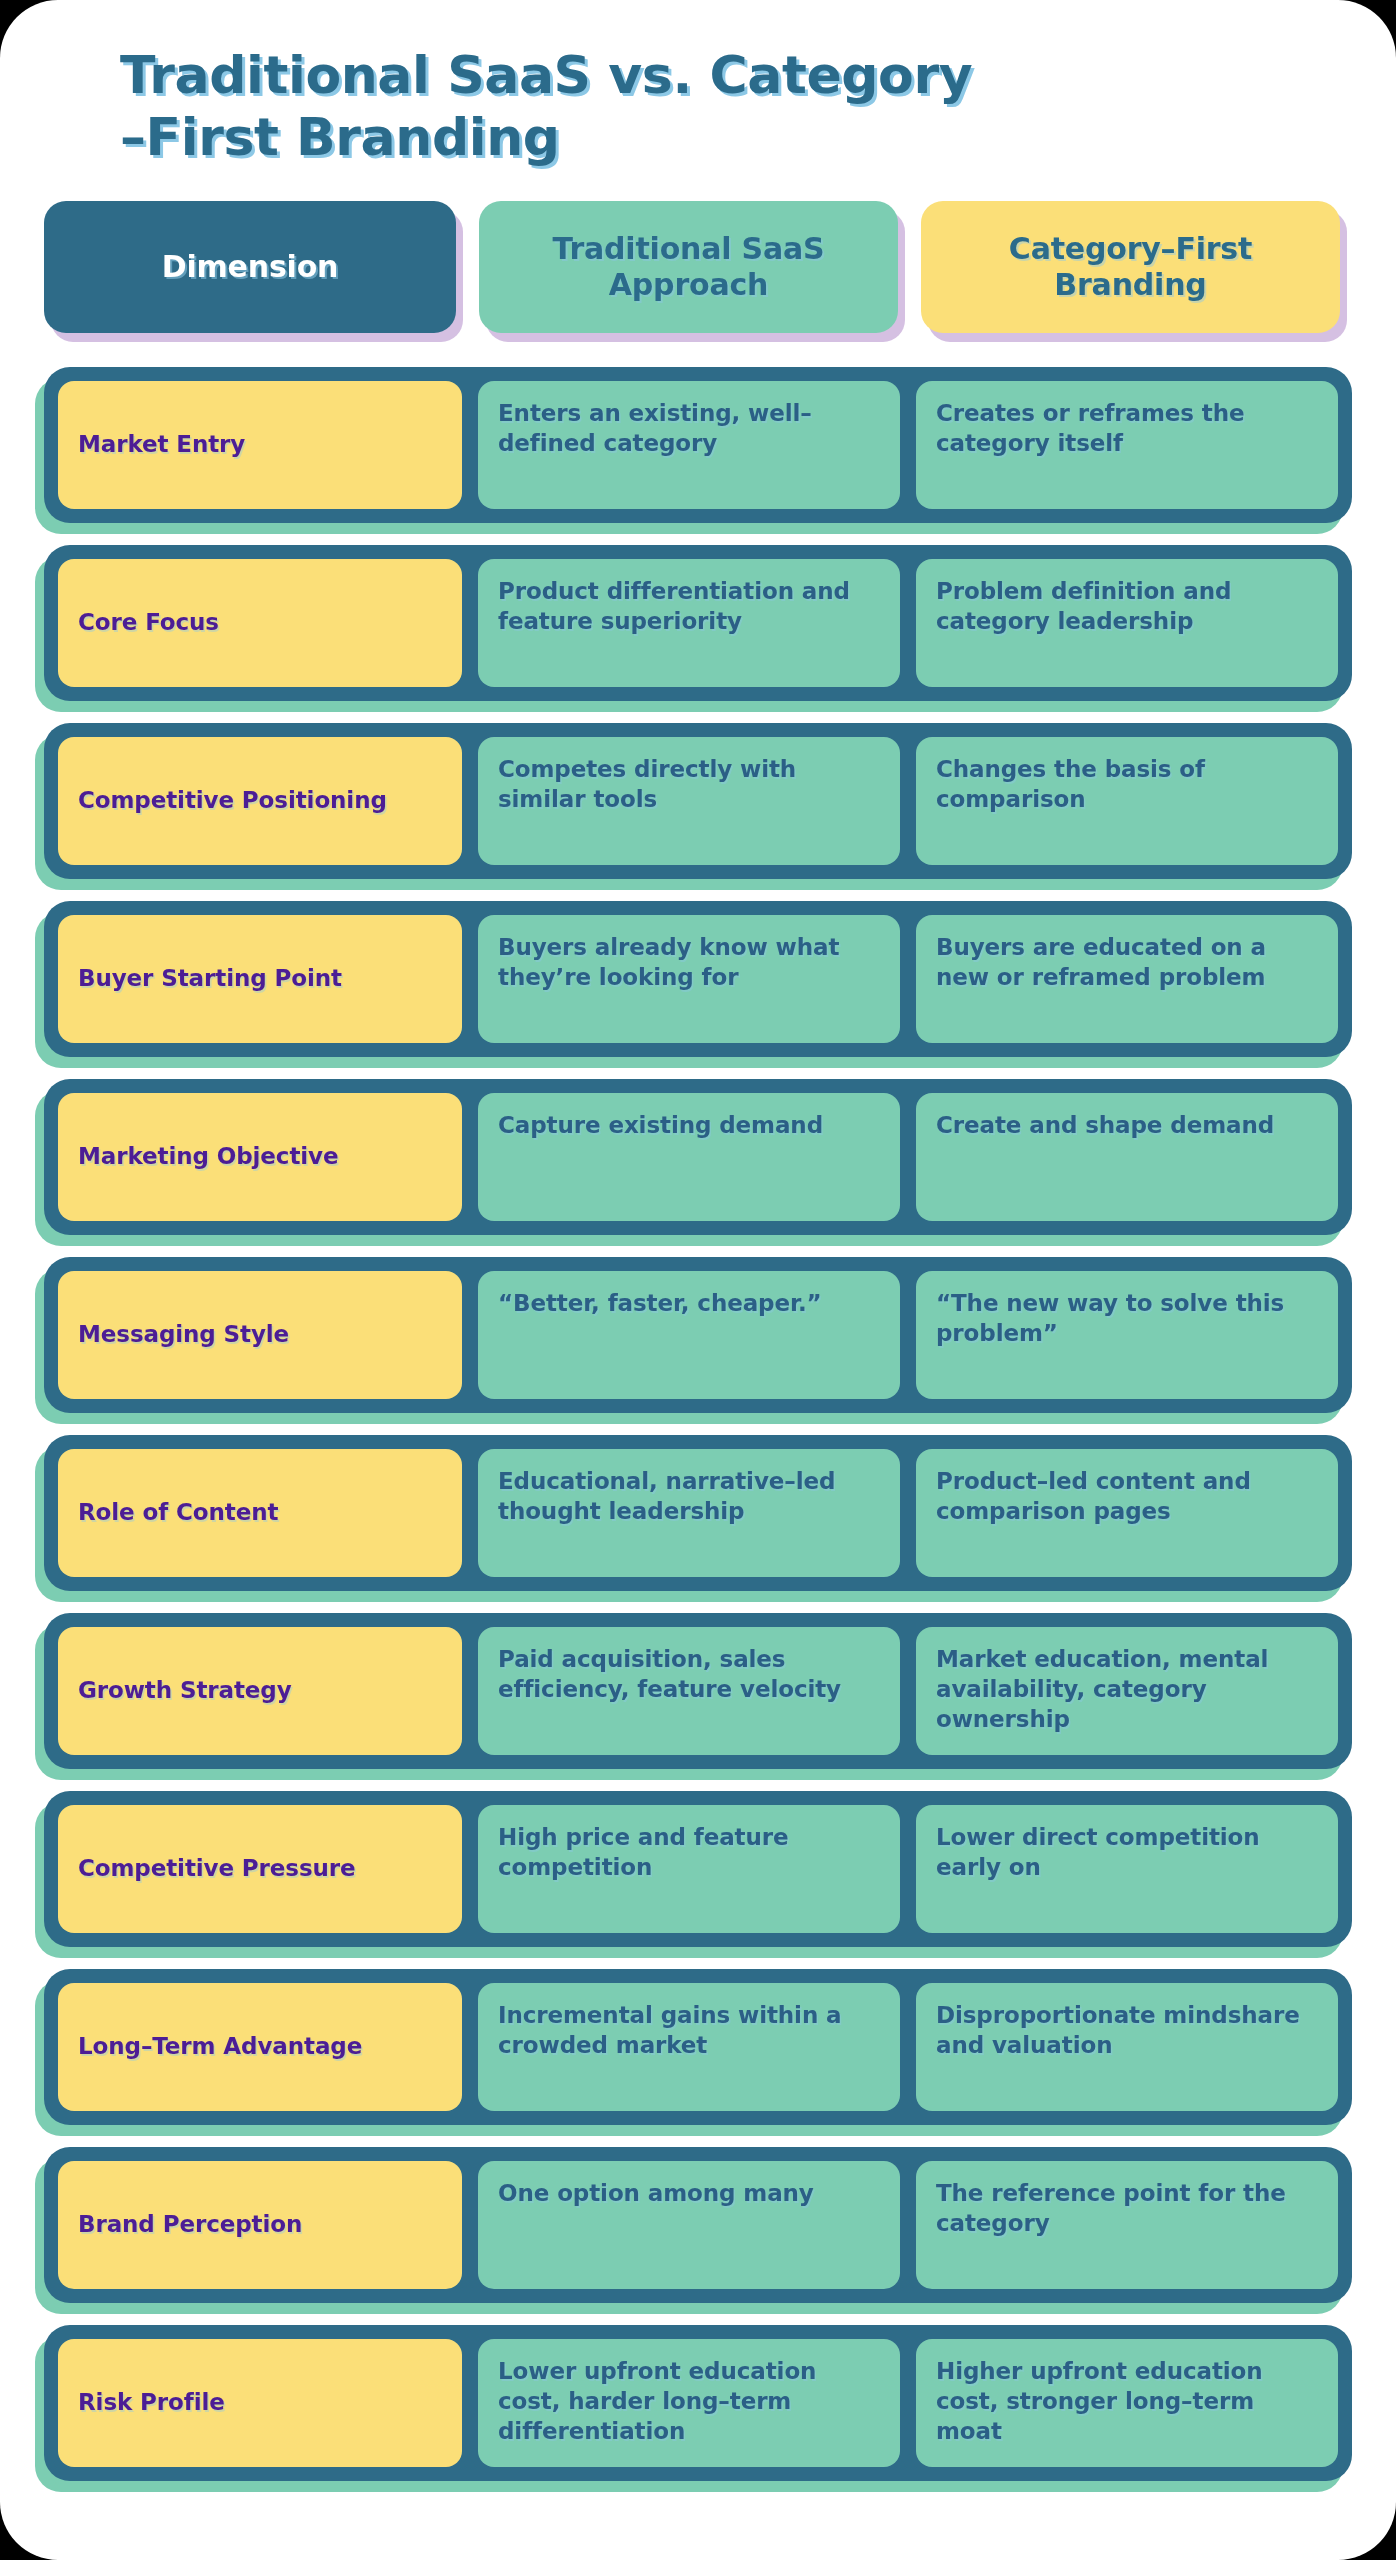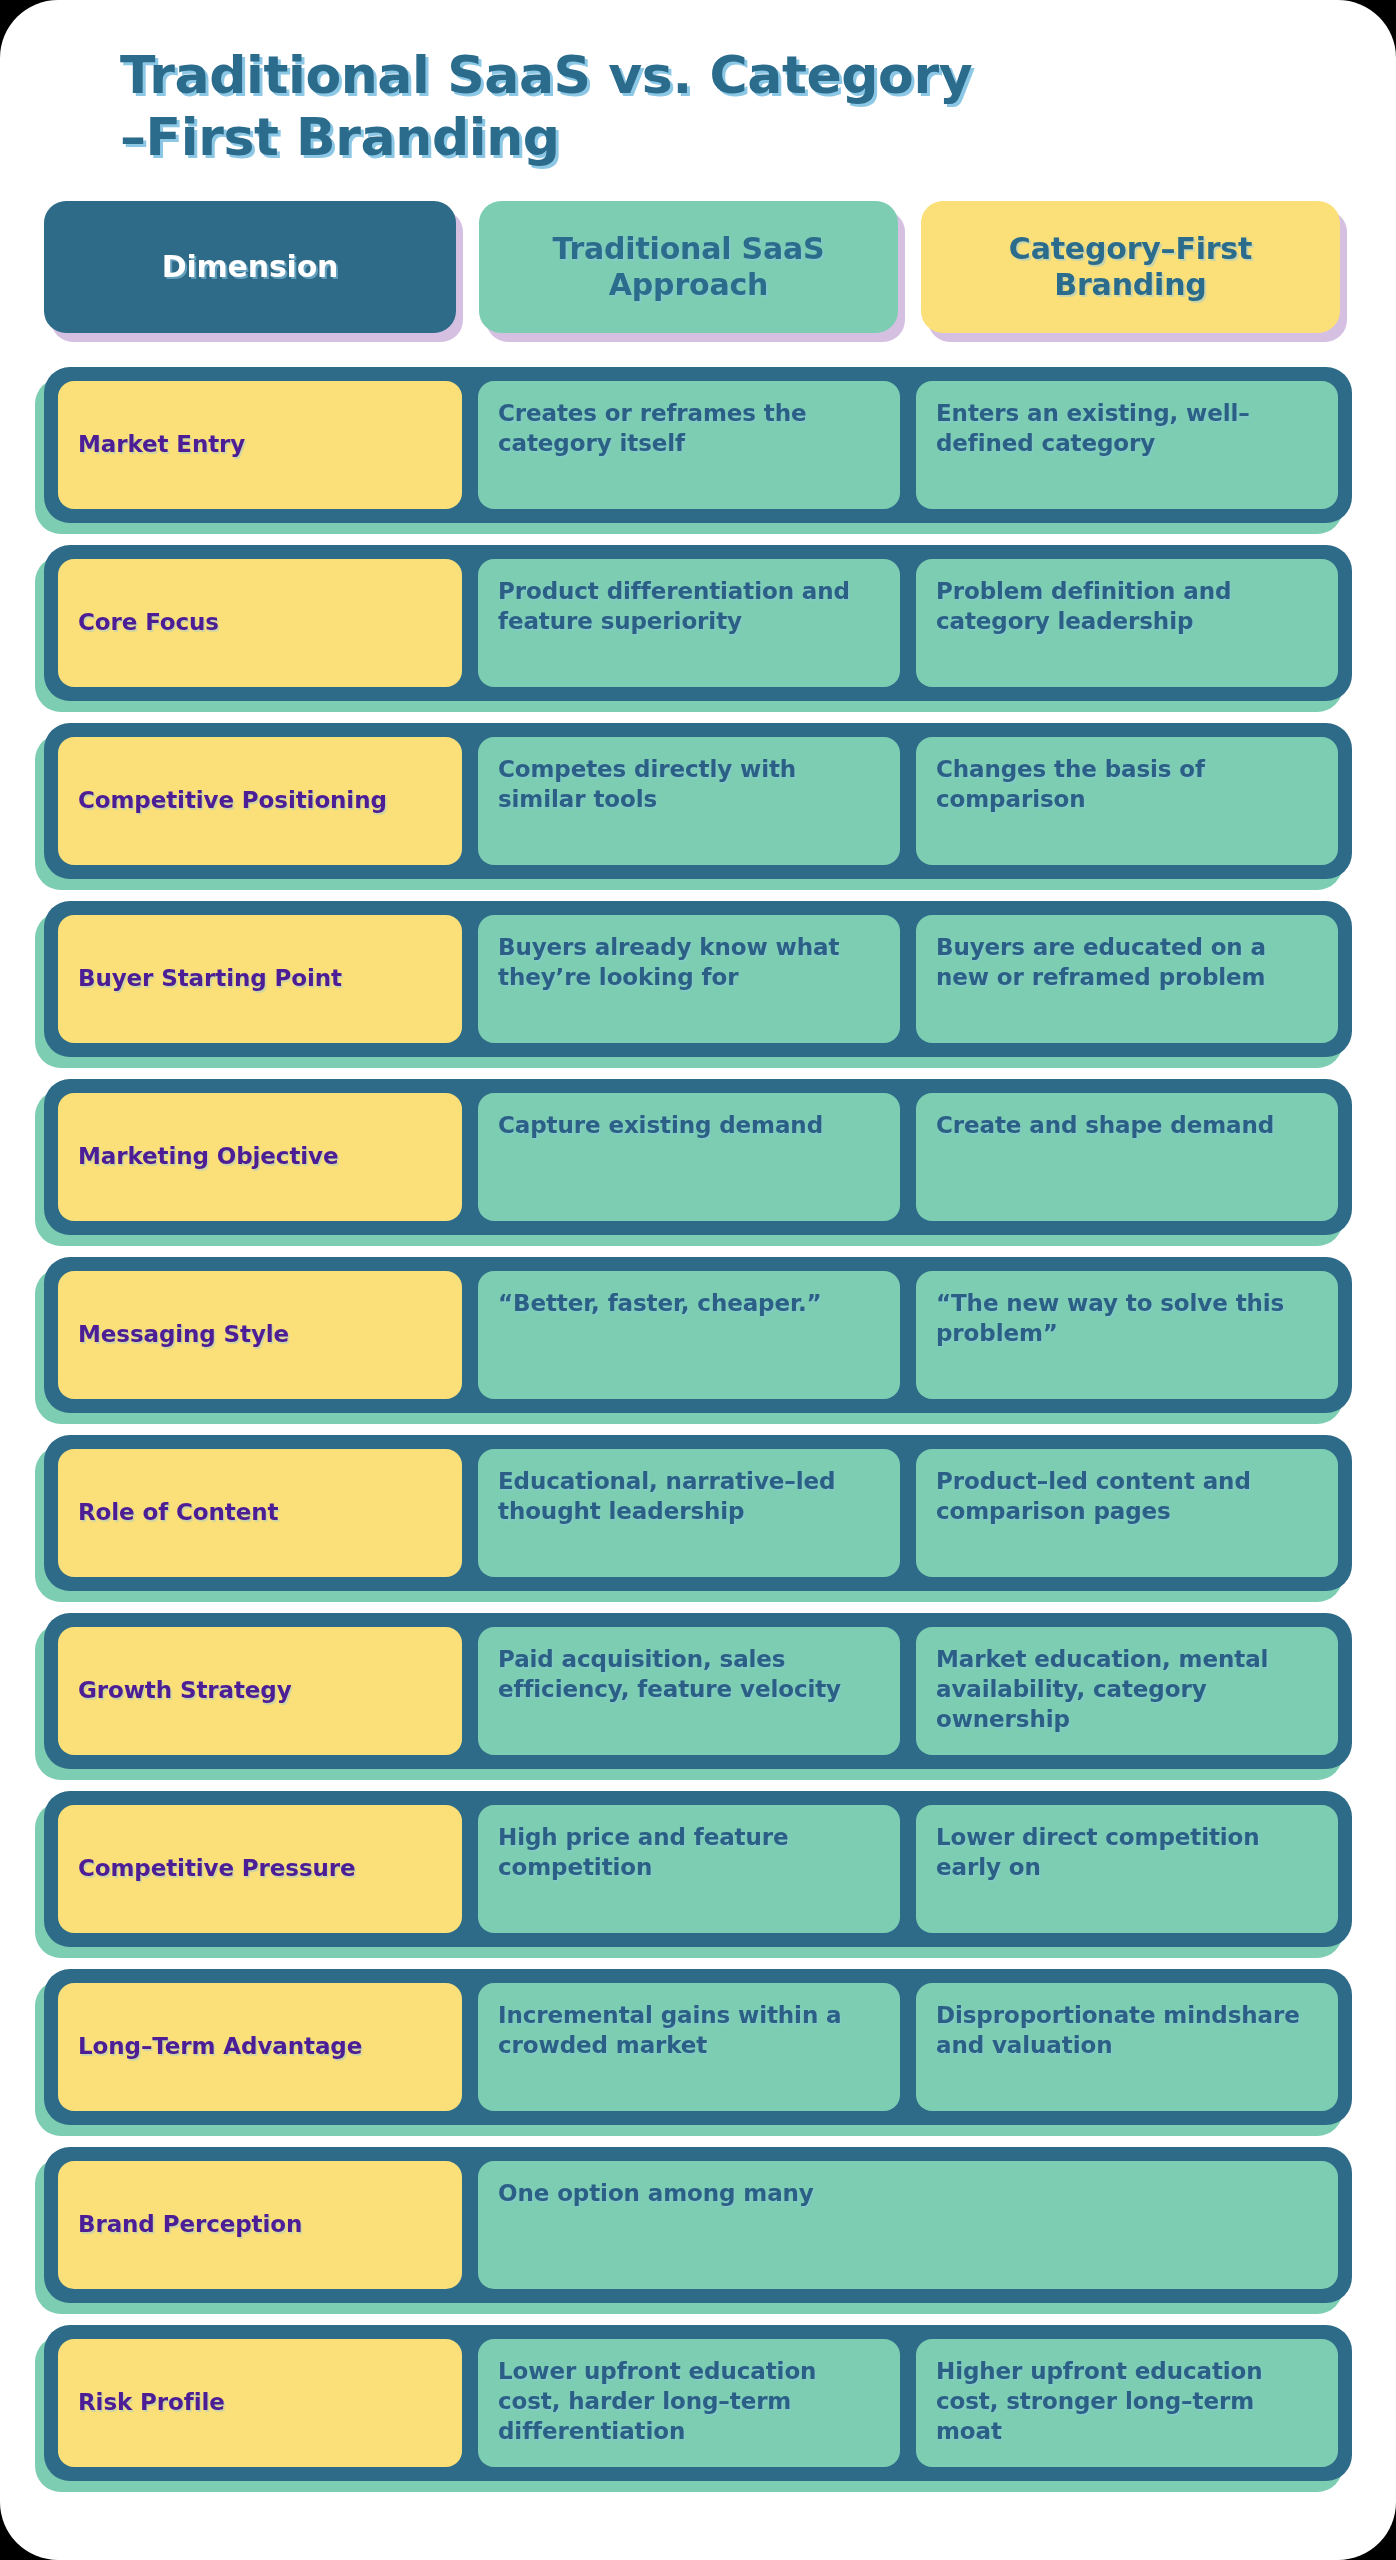--- a/index.html
+++ b/index.html
@@ -157,25 +157,25 @@
       <span class="hlabel">Category–First Branding</span>
     </div>
   </div>
 
   <div class="rows" id="rows-container">
       <div class="row">
         <div class="cell cell-dim">
           <span class="ctext">Market Entry</span>
         </div>
         <div class="cell cell-val">
+          <span class="ctext">Enters an existing, well–defined category</span>
+        </div>
+        <div class="cell cell-val">
           <span class="ctext">Creates or reframes the category itself</span>
         </div>
-        <div class="cell cell-val">
-          <span class="ctext">Enters an existing, well–defined category</span>
-        </div>
       </div>
       <div class="row">
         <div class="cell cell-dim">
           <span class="ctext">Core Focus</span>
         </div>
         <div class="cell cell-val">
           <span class="ctext">Product differentiation and feature superiority</span>
         </div>
         <div class="cell cell-val">
           <span class="ctext">Problem definition and category leadership</span>
@@ -269,20 +269,23 @@
           <span class="ctext">Disproportionate mindshare and valuation</span>
         </div>
       </div>
       <div class="row">
         <div class="cell cell-dim">
           <span class="ctext">Brand Perception</span>
         </div>
         <div class="cell cell-val">
           <span class="ctext">One option among many</span>
         </div>
+        <div class="cell cell-val">
+          <span class="ctext">The reference point for the category</span>
+        </div>
       </div>
       <div class="row">
         <div class="cell cell-dim">
           <span class="ctext">Risk Profile</span>
         </div>
         <div class="cell cell-val">
           <span class="ctext">Lower upfront education cost, harder long–term differentiation</span>
         </div>
         <div class="cell cell-val">
           <span class="ctext">Higher upfront education cost, stronger long–term moat</span>

